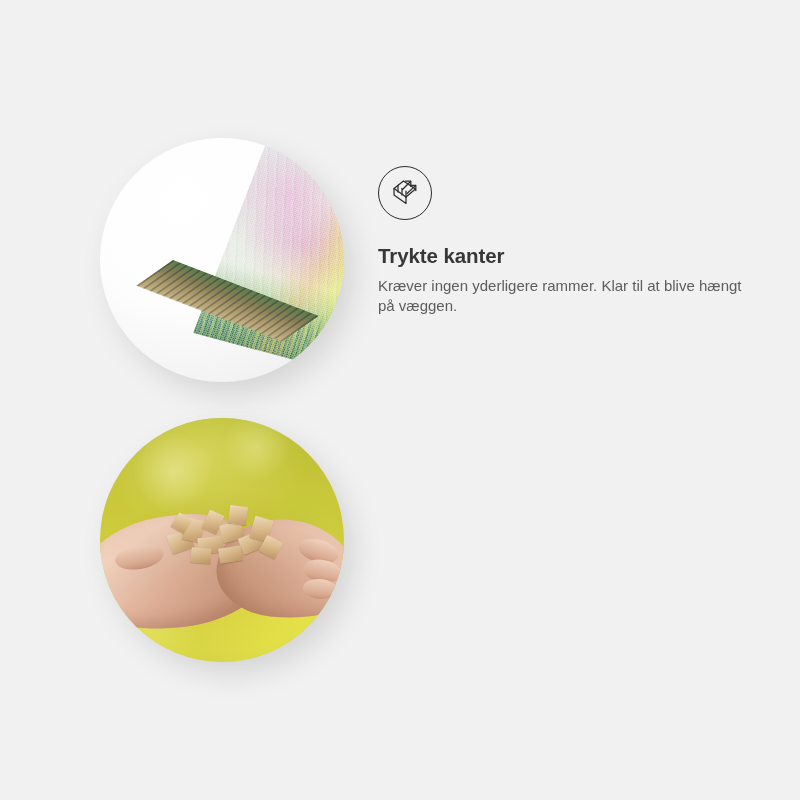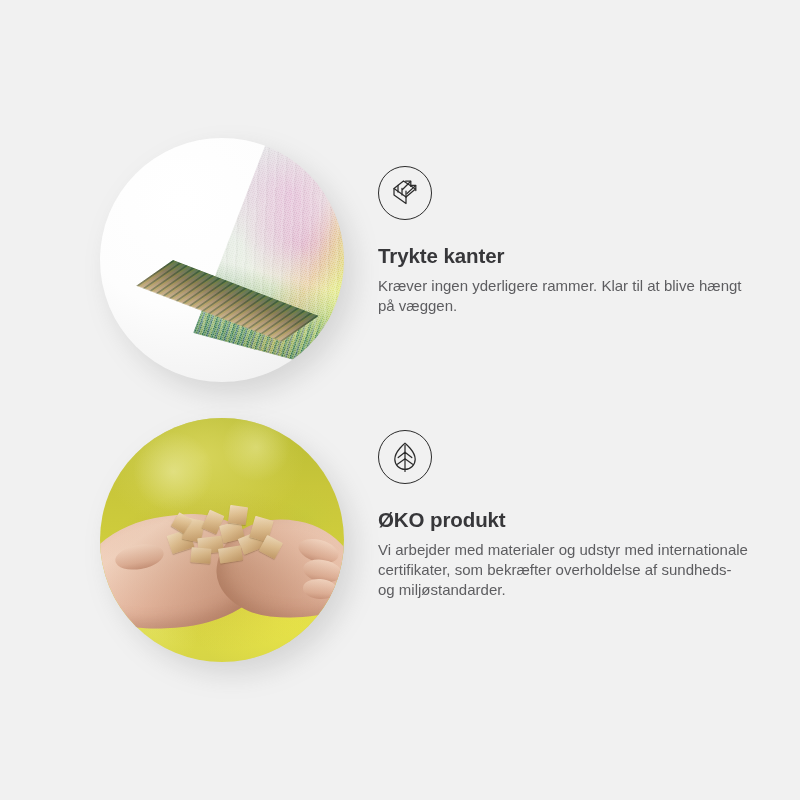--- a/index.html
+++ b/index.html
@@ -308,28 +308,15 @@
           <div class="chip" style="left:22%;top:68%;width:16%;height:20%;transform:rotate(5deg);"></div>
           <div class="chip" style="left:44%;top:66%;width:18%;height:21%;transform:rotate(-9deg);"></div>
           <div class="chip" style="left:78%;top:54%;width:14%;height:24%;transform:rotate(28deg);"></div>
           <div class="chip" style="left:8%;top:22%;width:12%;height:22%;transform:rotate(32deg);"></div>
         </div>
         <div class="eco-shade"></div>
       </div>
     </div>
     <div class="media-shadow"></div>
 
-    <div class="info info-2">
-      <div class="feat-icon">
-        <svg width="34" height="34" viewBox="0 0 34 34" fill="none" stroke="#2b2b2b" stroke-width="1.25" stroke-linecap="round" stroke-linejoin="round">
-          <path d="M17 3.2 C17 3.2 27.2 11.4 27.2 19.2 C27.2 25 22.6 29.4 17 29.4
-                   C11.4 29.4 6.8 25 6.8 19.2 C6.8 11.4 17 3.2 17 3.2 Z"></path>
-          <path d="M17 5.4 L17 31.4"></path>
-          <path d="M17 12.2 L10.2 17.6 M17 12.2 L23.8 17.6"></path>
-          <path d="M17 18.8 L9.4 24.2 M17 18.8 L24.6 24.2"></path>
-        </svg>
-      </div>
-      <h3 class="feat-title">ØKO produkt</h3>
-      <p class="feat-desc">Vi arbejder med materialer og udstyr med internationale certifikater, som bekræfter overholdelse af sundheds- og miljøstandarder.</p>
-    </div>
   </section>
 
 </div>
 
 </body></html>

